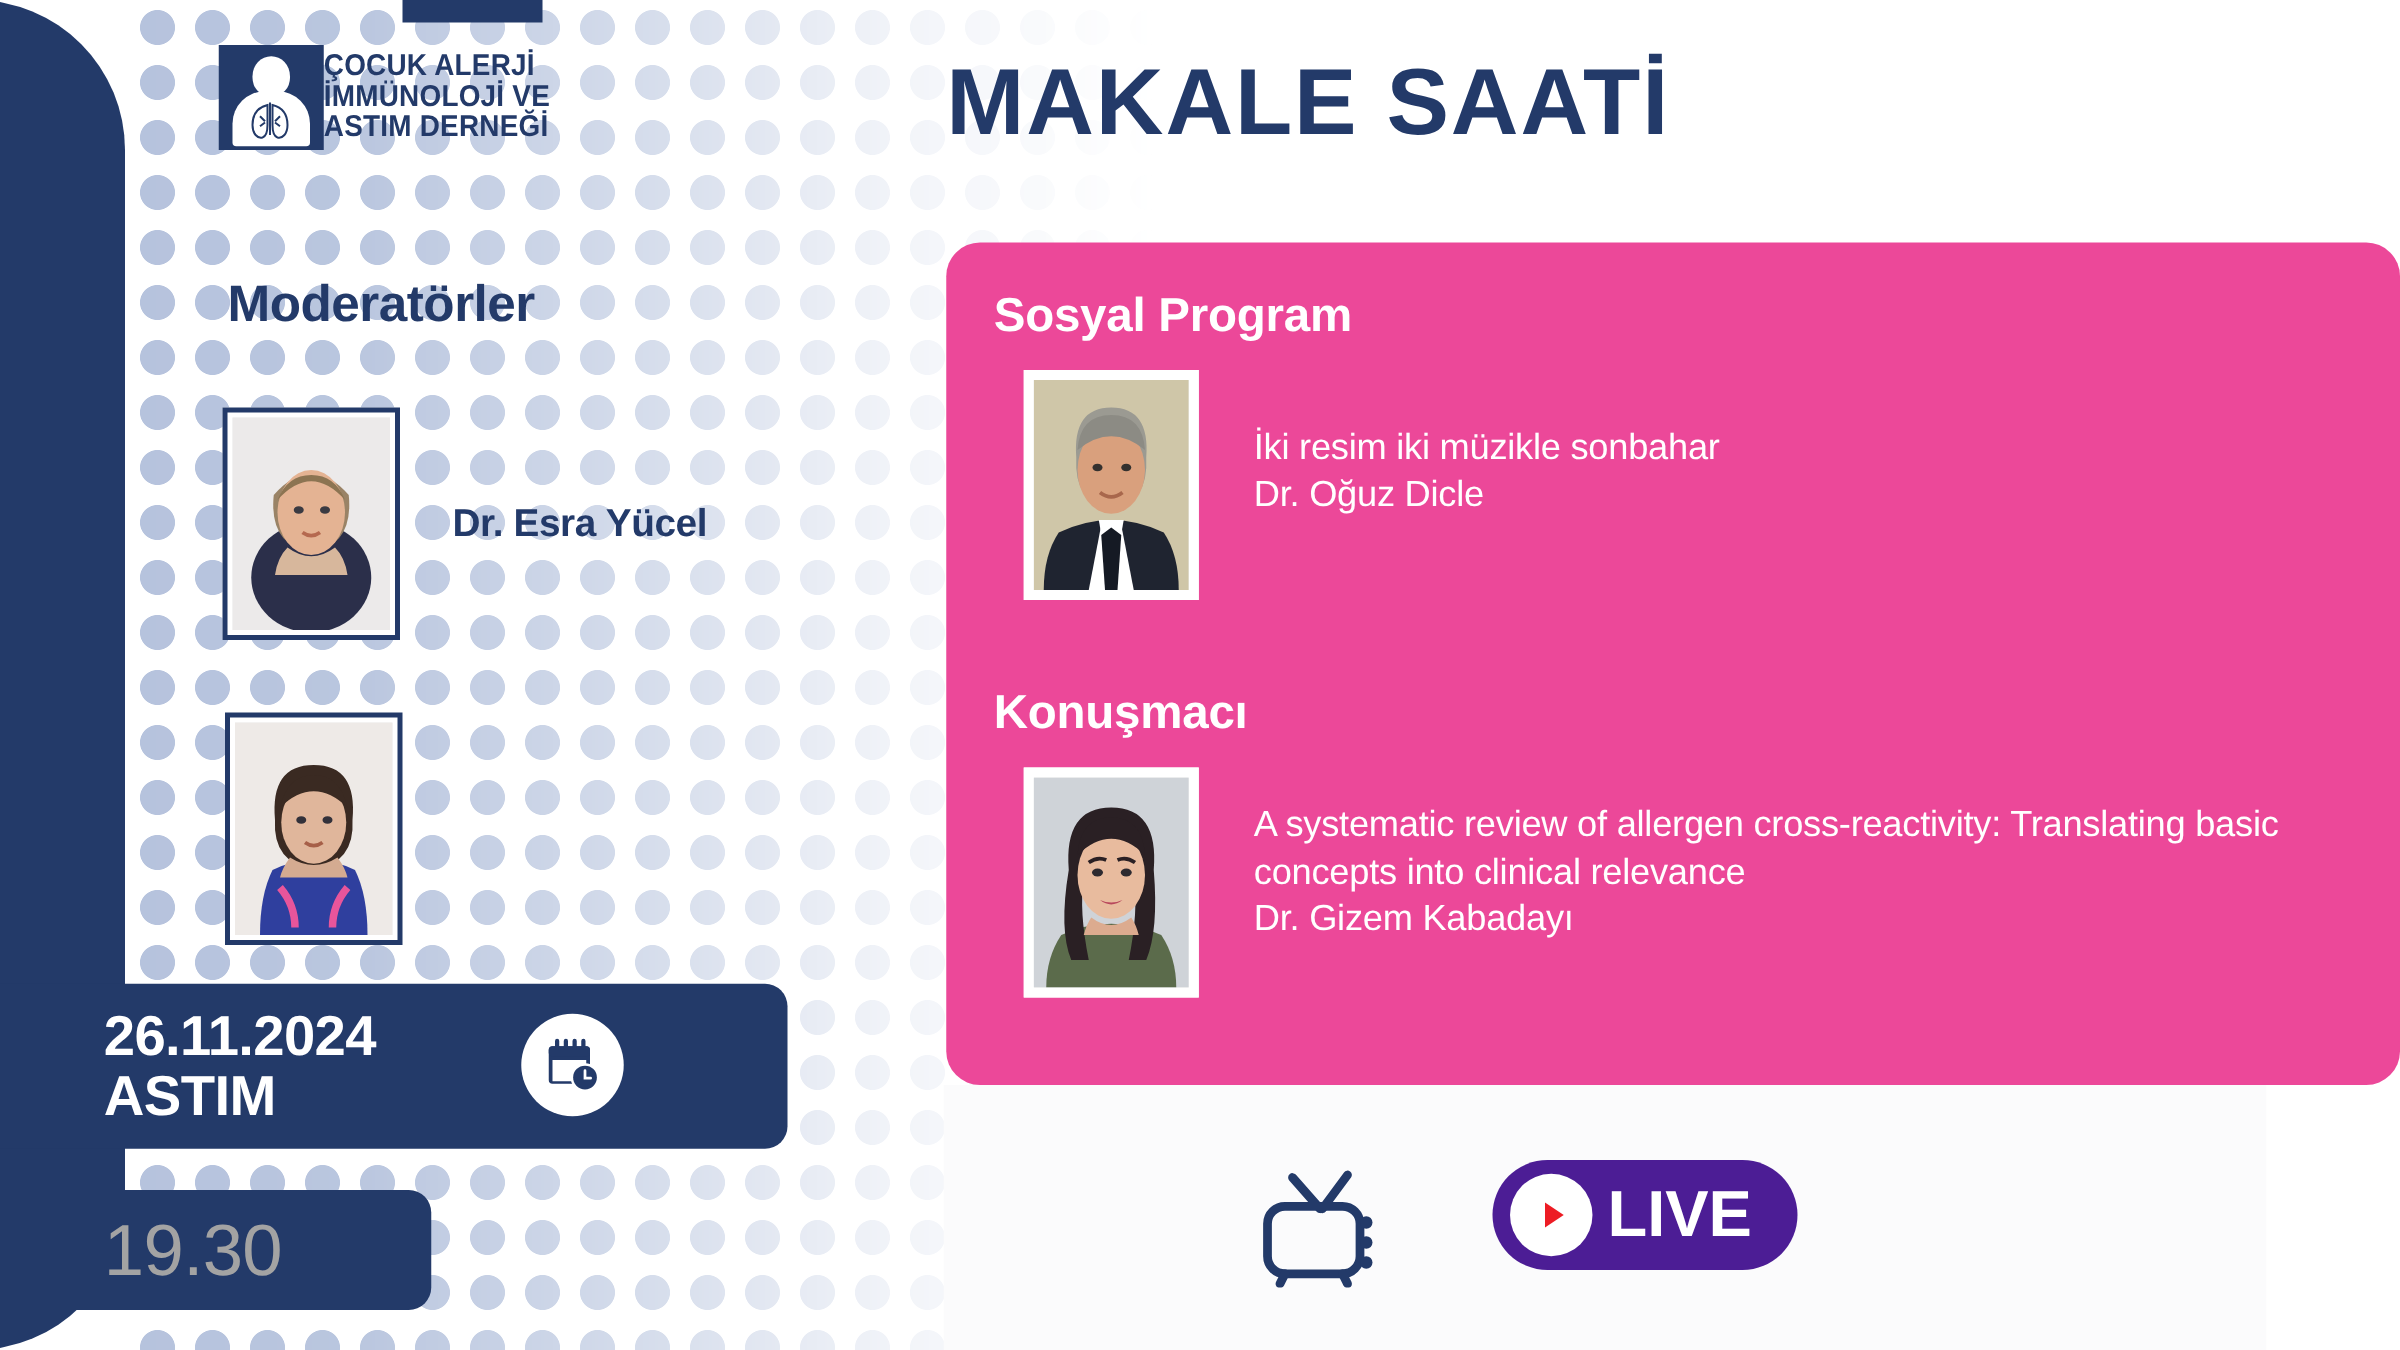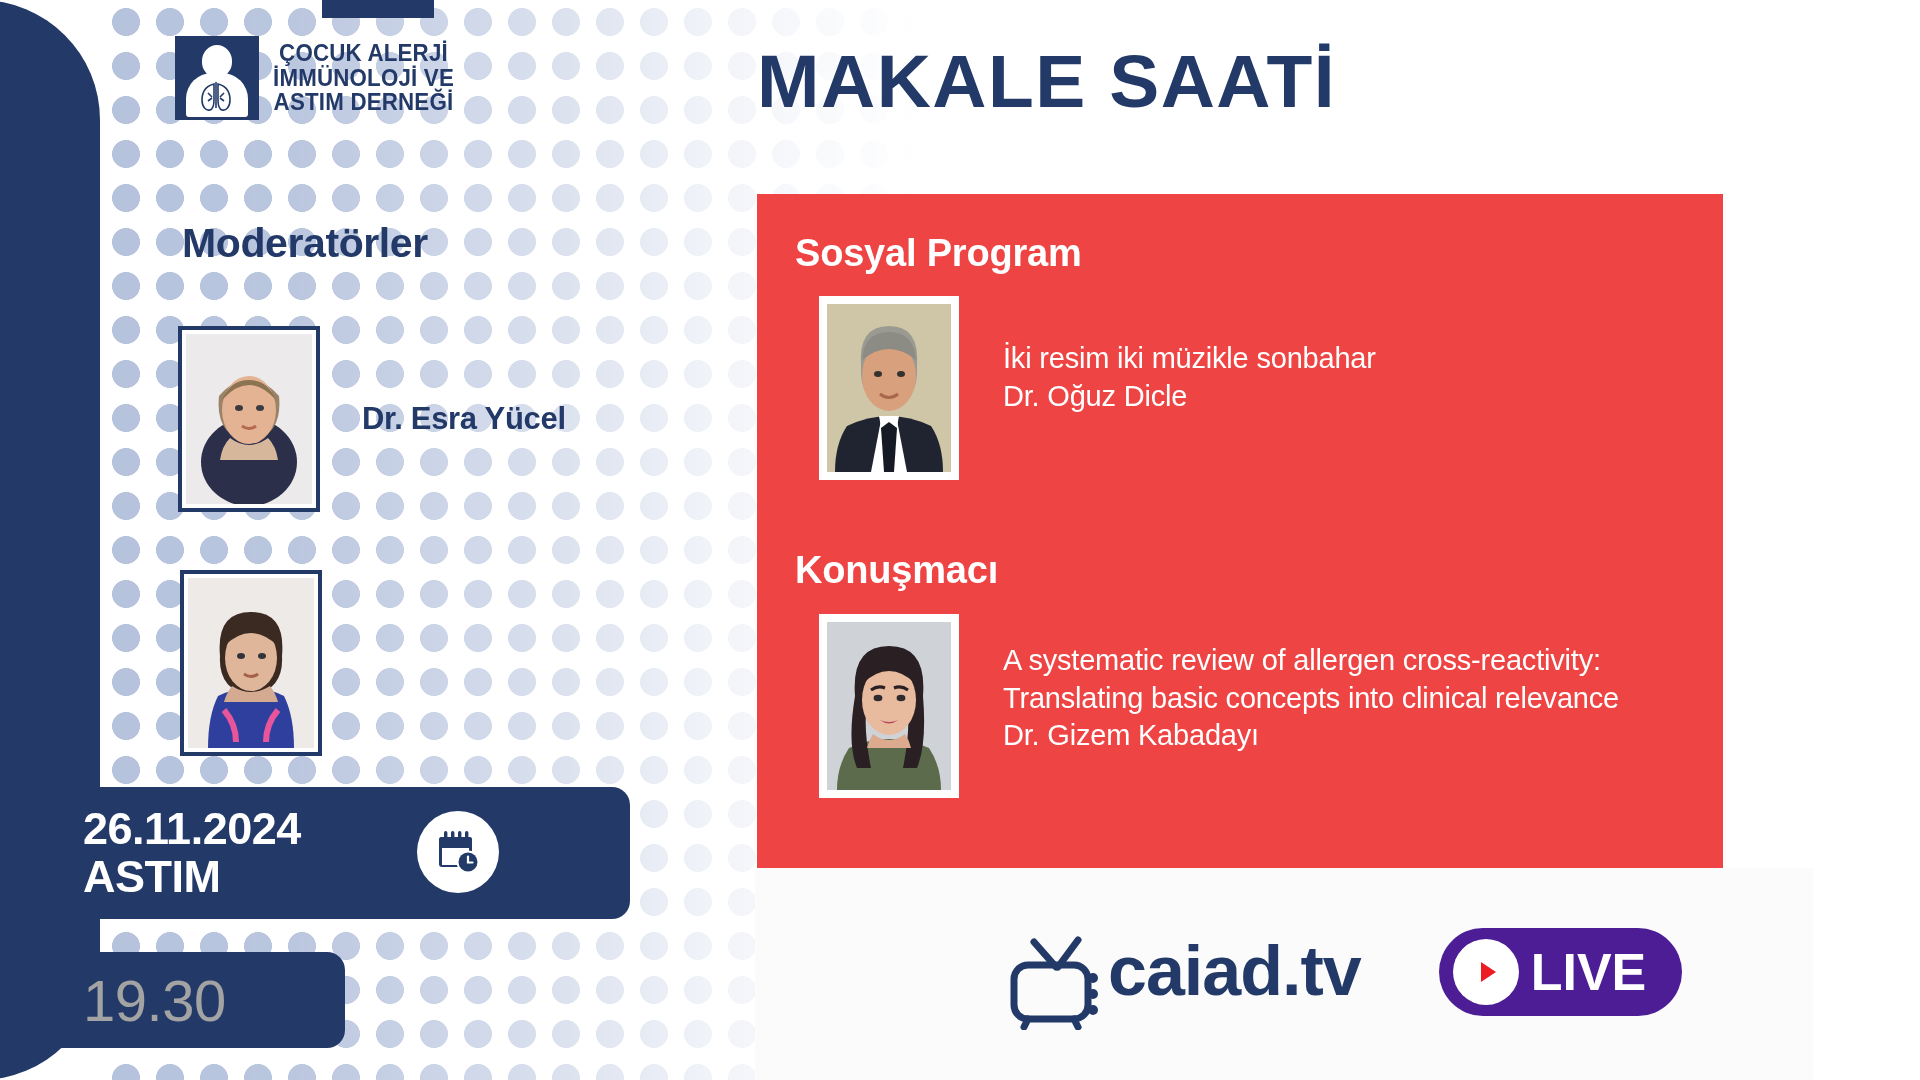--- a/index.html
+++ b/index.html
@@ -41,23 +41,22 @@
   .top-tab {
     position:absolute; left:322px; top:-8px;
     width:112px; height:26px;
     background:#233a69;
     z-index:3;
   }
 
   
   .logo-wrap {
     position:absolute; left:175px; top:36px;
-    display:flex; align-items:center; gap:14px;
+    display:flex; align-items:center; gap:0;
     z-index:5;
-    text-align:center;
   }
   .logo-mark {
     width:84px; height:84px;
     background:#233a69;
     position:relative;
     flex:0 0 auto;
   }
   .logo-mark .head {
     position:absolute; left:50%; top:9px; transform:translateX(-50%);
     width:30px; height:32px; border-radius:50% 50% 46% 46%;
@@ -158,23 +157,24 @@
     position:absolute; left:757px; top:38px;
     color:#233a69;
     font-size:75px; font-weight:800;
     letter-spacing:1.5px;
     z-index:5;
   }
 
   
   .panel {
     position:absolute; left:757px; top:194px;
-    width:966px; height:674px;
-    background:#ef4444;
+    width:1163px; height:674px;
+    background:#ec4899;
     z-index:4;
+    border-radius:27px;
   }
   .panel-h {
     position:absolute;
     color:#ffffff; font-size:38px; font-weight:700;
     letter-spacing:-0.2px;
   }
   .panel-h.h1 { left:38px; top:38px; }
   .panel-h.h2 { left:38px; top:355px; }
 
   .entry { position:absolute; display:flex; align-items:flex-start;padding-left:24px; }
@@ -384,21 +384,20 @@
           <path d="M36 30 L58 55"></path>
           <path d="M80 28 L60 55"></path>
           <rect x="16" y="53" width="74" height="54" rx="14"></rect>
           <path d="M30 107 L26 115"></path>
           <path d="M76 107 L80 115"></path>
         </g>
         <circle cx="95" cy="66" r="5" fill="#233a69"></circle>
         <circle cx="95" cy="82" r="5" fill="#233a69"></circle>
         <circle cx="95" cy="98" r="5" fill="#233a69"></circle>
       </svg>
-      <div class="tv-word">caiad.tv</div>
     </div>
 
     <div class="live-badge">
       <div class="live-play">
         <svg width="34" height="34" viewBox="0 0 34 34">
           <path d="M12 7 L27 17 L12 27 Z" fill="#ed1c24"></path>
         </svg>
       </div>
       <div class="live-text">LIVE</div>
     </div>

